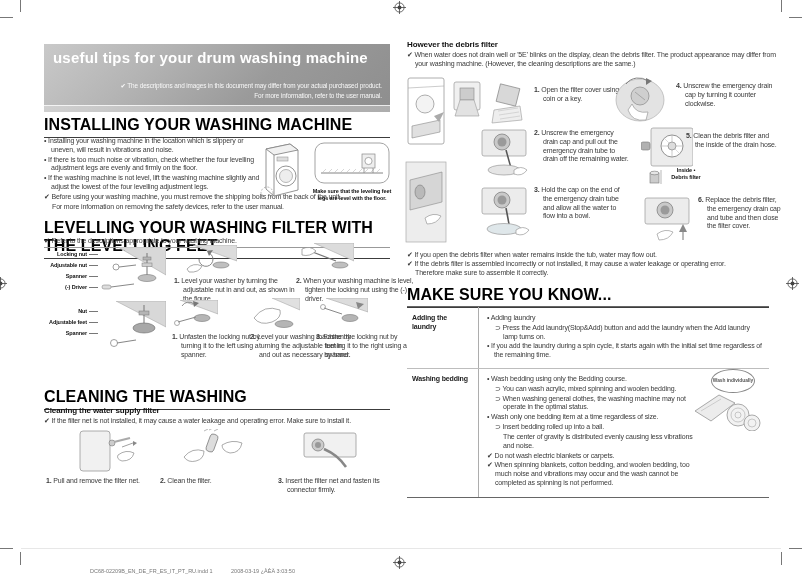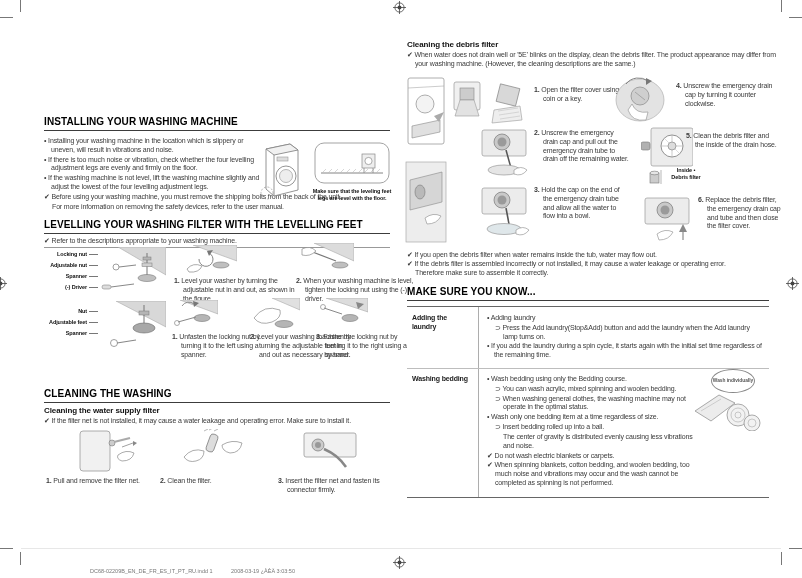--- a/index.html
+++ b/index.html
@@ -2,21 +2,21 @@
 <html><head>
 <meta charset="utf-8">
 <style>
   html,body{margin:0;padding:0;background:#fff;}
   .page{position:relative;width:802px;height:578px;background:#fff;overflow:hidden;
         font-family:"Liberation Sans",sans-serif;color:#333;}
   .abs{position:absolute;}
   p{margin:0;}
   .t{font-size:7px;line-height:1.26;color:#3a3a3a;letter-spacing:-0.15px;}
   .bold{font-weight:bold;color:#222;}
-  .h1{font-size:10px;font-weight:bold;color:#000;letter-spacing:.1px;
+  .h1{font-size:16px;font-weight:bold;color:#000;letter-spacing:.1px;
       border-bottom:1.7px solid #3c3c3c;padding-bottom:3px;}
   .h2{font-size:8px;font-weight:bold;color:#111;letter-spacing:-0.1px;}
   .chk{padding-left:8px;text-indent:-8px;}
   .bul{padding-left:7px;text-indent:-7px;}
   .sub2{margin-left:8px;padding-left:8px;text-indent:-8px;}
   .cont{margin-left:16px;}
   .step{padding-left:9px;text-indent:-9px;}
   .lbl{font-size:5.5px;font-weight:bold;color:#111;line-height:1.2;letter-spacing:-0.1px;}
   .tiny{font-size:5.5px;color:#777;letter-spacing:0;}
   .banner{background:linear-gradient(135deg,#c9c9c9 0%,#b4b4b4 30%,#9a9a9a 62%,#8e8e8e 100%);}
@@ -69,20 +69,25 @@
   <div class="abs vmark" style="left:20px;top:0;height:12px"></div>
   <div class="abs hmark" style="left:0;top:17px;width:13px"></div>
   <div class="abs vmark" style="left:781px;top:0;height:12px"></div>
   <div class="abs hmark" style="left:789px;top:17px;width:13px"></div>
   <div class="abs vmark" style="left:20px;top:552px;height:13px"></div>
   <div class="abs hmark" style="left:0;top:548px;width:13px"></div>
   <div class="abs vmark" style="left:781px;top:552px;height:13px"></div>
   <div class="abs hmark" style="left:789px;top:548px;width:13px"></div>
   <div class="abs trimline" style="left:21px;top:548px;width:760px"></div>
 
+  <div class="abs banner" style="left:44px;top:44px;width:346px;height:68px">
+    <div class="abs banner-title" style="left:9px;top:5px">useful tips for your drum washing machine</div>
+    <div class="abs banner-note" style="right:8px;top:37px;width:262px">✔ The descriptions and images in this document may differ from your actual purchased product. For more information, refer to the user manual.</div>
+    <div class="abs banner-strip" style="left:0;bottom:0;width:100%;height:6px"></div>
+  </div>
 
   <div class="abs h1" style="left:44px;top:116px;width:346px">INSTALLING YOUR WASHING MACHINE</div>
 
   <div class="abs stack" style="left:44px;top:137px;width:219px">
     <p class="t bul">• Installing your washing machine in the location which is slippery or uneven, will result in vibrations and noise.</p>
     <p class="t bul">• If there is too much noise or vibration, check whether the four levelling adjustment legs are evenly and firmly on the floor.</p>
     <p class="t bul">• If the washing machine is not level, lift the washing machine slightly and adjust the lowest of the four levelling adjustment legs.</p>
     <p class="t chk" style="width:300px">✔ Before using your washing machine, you must remove the shipping bolts from the back of the unit.</p>
     <p class="t" style="margin-left:8px;width:330px">For more information on removing the safety devices, refer to the user manual.</p>
   </div>
@@ -223,21 +228,21 @@
     <rect x="6" y="4" width="52" height="24" rx="2" fill="#f1f1f1" stroke="#999" stroke-width="0.8"></rect>
     <circle cx="20" cy="16" r="6" fill="#ccc" stroke="#777" stroke-width="0.7"></circle>
     <circle cx="20" cy="16" r="3" fill="#999"></circle>
     <path d="M26 20 q14 6 22 18" fill="none" stroke="#888" stroke-width="2.5"></path>
   </svg>
 
   <p class="abs t step" style="left:46px;top:477px;width:112px"><b>1.</b> <span>Pull and remove the filter net.</span></p>
   <p class="abs t step" style="left:160px;top:477px;width:84px"><b>2.</b> <span>Clean the filter.</span></p>
   <p class="abs t step" style="left:278px;top:477px;width:112px"><b>3.</b> <span>Insert the filter net and fasten its connector firmly.</span></p>
 
-  <div class="abs h2" style="left:407px;top:40px">Cleaning the debris filter</div>
+  <div class="abs h2" style="left:407px;top:40px">However the debris filter</div>
   <p class="abs t chk" style="left:407px;top:51px;width:362px">✔ When water does not drain well or '5E' blinks on the display, clean the debris filter. The product appearance may differ from your washing machine. (However, the cleaning descriptions are the same.)</p>
 
   <svg class="abs" style="left:405px;top:76px" width="42" height="172">
     <rect x="3" y="2" width="36" height="66" rx="2" fill="#fff" stroke="#999" stroke-width="0.8"></rect>
     <line x1="3" y1="12" x2="39" y2="10" stroke="#aaa" stroke-width="0.6"></line>
     <circle cx="20" cy="28" r="9" fill="#f3f3f3" stroke="#999" stroke-width="0.8"></circle>
     <polygon points="7,50 35,44 35,56 7,62" fill="#e0e0e0" stroke="#888" stroke-width="0.6"></polygon>
     <polygon points="29,40 39,36 34,46" fill="#aaa"></polygon>
     <rect x="1" y="86" width="40" height="80" fill="#ededed" stroke="#aaa" stroke-width="0.7"></rect>
     <polygon points="5,104 37,96 37,126 5,134" fill="#d6d6d6" stroke="#888" stroke-width="0.6"></polygon>

